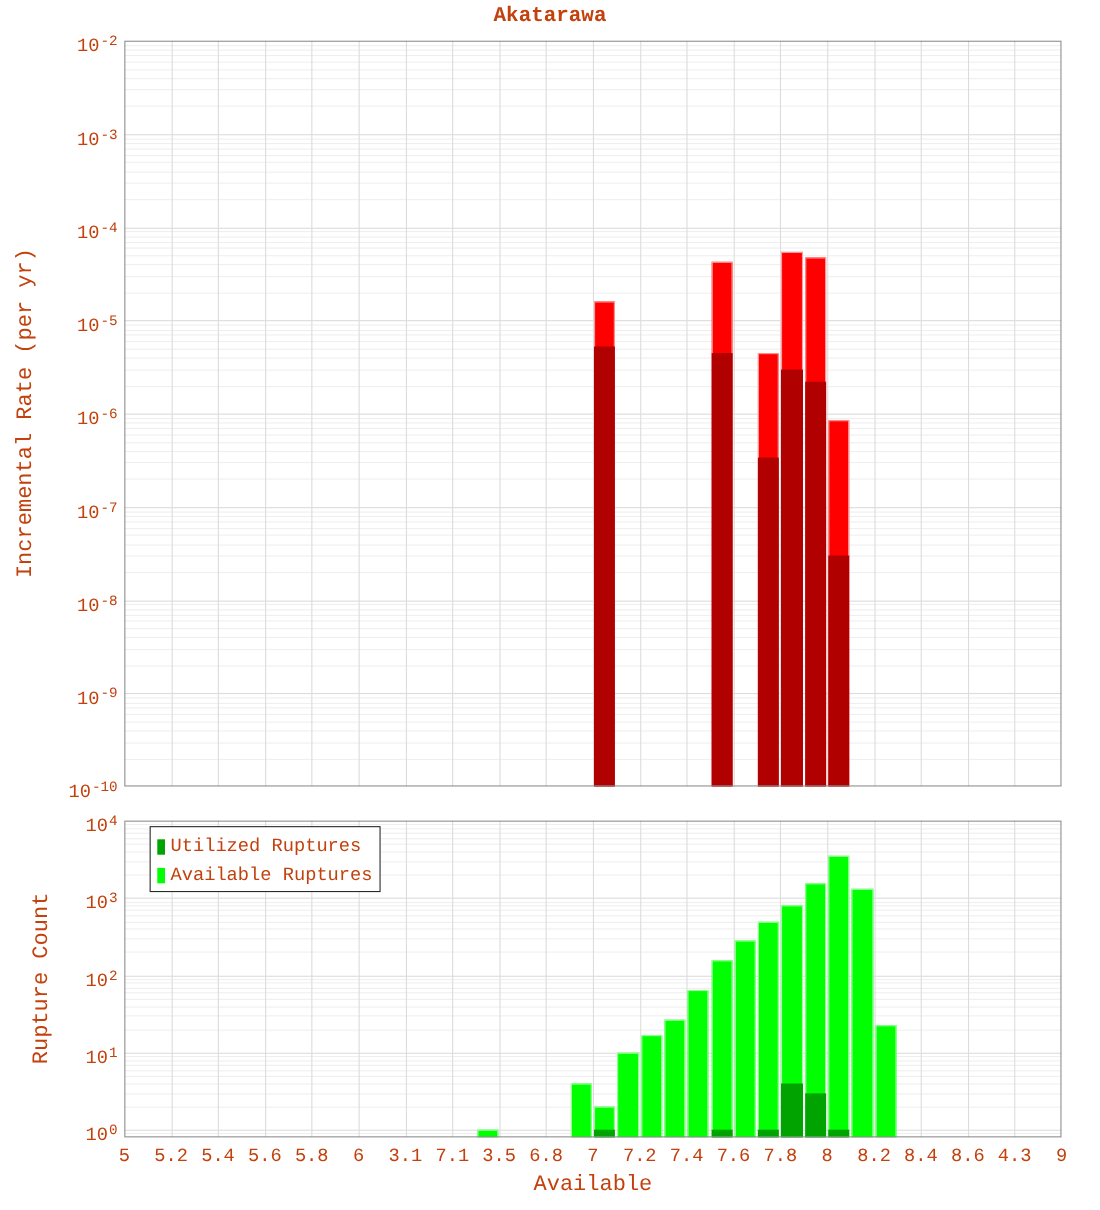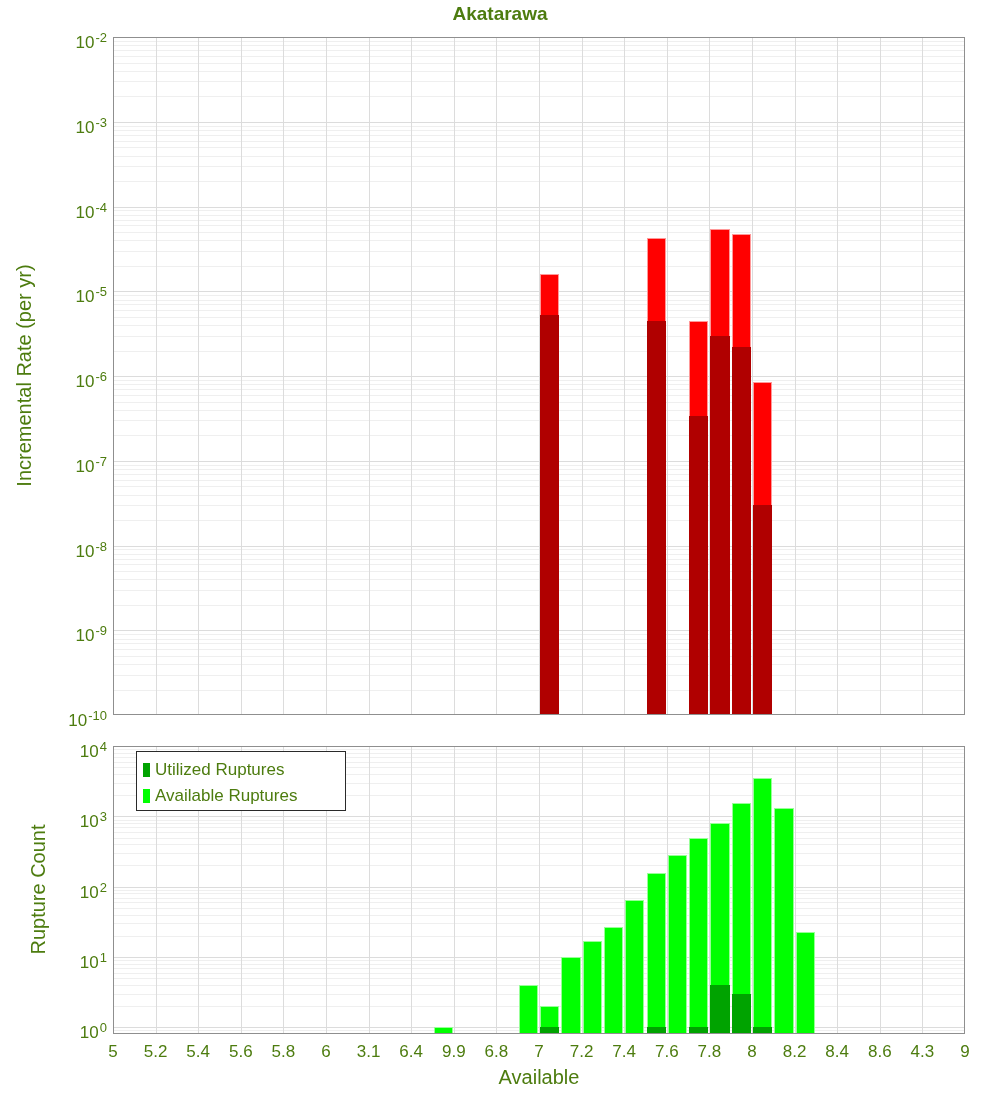--- a/index.html
+++ b/index.html
@@ -1,17 +1,17 @@
 <!DOCTYPE html>
 <html><head>
 <meta charset="utf-8">
 <style>
   html,body{margin:0;padding:0;background:#ffffff;}
   .figure{position:relative;width:1000px;height:1100px;background:#ffffff;
-          font-family:Liberation Sans, sans-serif;color:#4d7c0f;overflow:hidden;}
+          font-family:Liberation Mono, monospace;color:#c2410c;overflow:hidden;}
   .chart-title{position:absolute;left:0;top:3px;width:1000px;text-align:center;
                font-size:19px;font-weight:bold;}
   .plot{position:absolute;background:#ffffff;}
   .plot-border{position:absolute;left:0;top:0;right:0;bottom:0;
                border:1.5px solid #8f8f8f;pointer-events:none;z-index:5;box-sizing:border-box;}
   .gl{position:absolute;pointer-events:none;}
   .gl.h{left:0;right:0;height:1px;}
   .gl.v{top:0;bottom:0;width:1px;}
   .gl.major{background:#dcdcdc;z-index:1;}
   .gl.minor{background:#efefef;z-index:0;}
@@ -250,22 +250,22 @@
       <div class="ytick" style="left: 34px; top: 875.594px; position: absolute;">10<sup>2</sup></div>
       <div class="ytick" style="left: 34px; top: 945.891px; position: absolute;">10<sup>1</sup></div>
       <div class="ytick" style="left: 34px; top: 1016.19px; position: absolute;">10<sup>0</sup></div>
       <div class="xtick" style="position: absolute; left: 91px; top: 1042px;">5</div>
       <div class="xtick" style="position: absolute; left: 133.6px; top: 1042px;">5.2</div>
       <div class="xtick" style="position: absolute; left: 176.2px; top: 1042px;">5.4</div>
       <div class="xtick" style="position: absolute; left: 218.8px; top: 1042px;">5.6</div>
       <div class="xtick" style="position: absolute; left: 261.4px; top: 1042px;">5.8</div>
       <div class="xtick" style="position: absolute; left: 304px; top: 1042px;">6</div>
       <div class="xtick" style="position: absolute; left: 346.6px; top: 1042px;">3.1</div>
-      <div class="xtick" style="position: absolute; left: 389.2px; top: 1042px;">6.4</div>
-      <div class="xtick" style="position: absolute; left: 431.8px; top: 1042px;">9.9</div>
+      <div class="xtick" style="position: absolute; left: 389.2px; top: 1042px;">7.1</div>
+      <div class="xtick" style="position: absolute; left: 431.8px; top: 1042px;">3.5</div>
       <div class="xtick" style="position: absolute; left: 474.4px; top: 1042px;">6.8</div>
       <div class="xtick" style="position: absolute; left: 517px; top: 1042px;">7</div>
       <div class="xtick" style="position: absolute; left: 559.6px; top: 1042px;">7.2</div>
       <div class="xtick" style="position: absolute; left: 602.2px; top: 1042px;">7.4</div>
       <div class="xtick" style="position: absolute; left: 644.8px; top: 1042px;">7.6</div>
       <div class="xtick" style="position: absolute; left: 687.4px; top: 1042px;">7.8</div>
       <div class="xtick" style="position: absolute; left: 730px; top: 1042px;">8</div>
       <div class="xtick" style="position: absolute; left: 772.6px; top: 1042px;">8.2</div>
       <div class="xtick" style="position: absolute; left: 815.2px; top: 1042px;">8.4</div>
       <div class="xtick" style="position: absolute; left: 857.8px; top: 1042px;">8.6</div>

